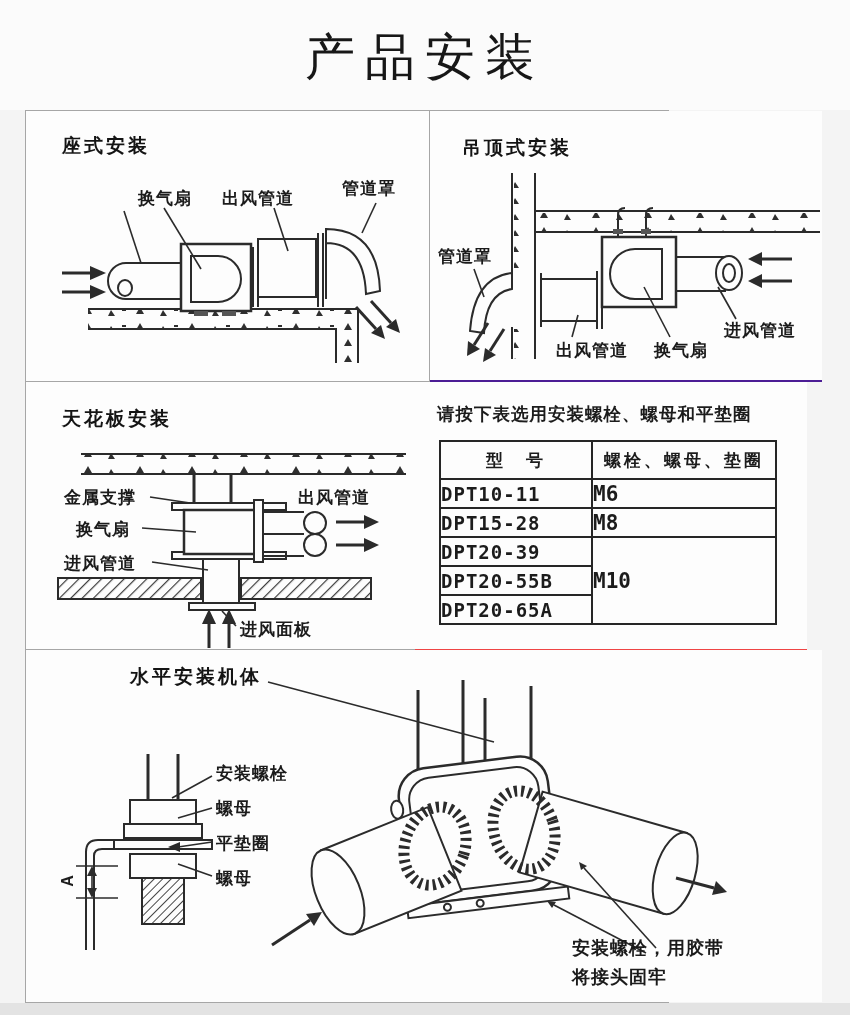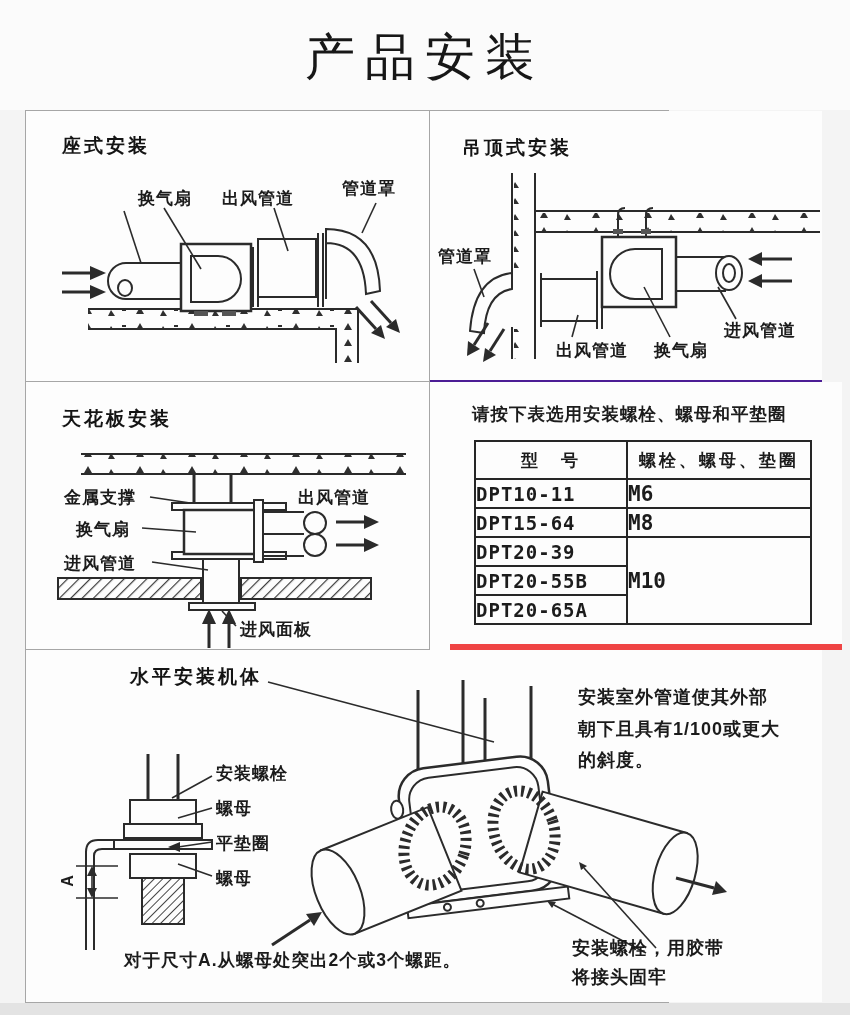--- a/index.html
+++ b/index.html
@@ -7,21 +7,21 @@
        font-family:"Liberation Sans","DejaVu Sans",sans-serif;color:#1c1c1c;overflow:hidden;}
   .header-band{position:absolute;left:0;top:0;width:850px;height:110px;background:#fbfbfb;}
   .page-title{position:absolute;left:0;top:24px;width:850px;text-align:center;
               font-size:50px;font-weight:500;letter-spacing:10px;color:#171717;}
   .grid{position:absolute;left:25px;top:110px;width:644px;height:893px;background:#fdfdfd;
         border:1px solid #a6a6a6;box-sizing:border-box;}
   .panel{position:absolute;background:#fdfdfd;box-sizing:border-box;}
   .p1{left:0;top:0;width:404px;height:271px;border-right:1px solid #a6a6a6;border-bottom:1px solid #a6a6a6;}
   .p2{left:404px;top:0;width:392px;height:271px;border-bottom:2px solid #4c1d95;}
   .p3{left:0;top:271px;width:404px;height:268px;border-right:1px solid #a6a6a6;border-bottom:1px solid #a6a6a6;}
-  .p4{left:424px;top:271px;width:392px;height:268px;border-bottom:6px solid #ef4444;}
+  .p4{left:389px;top:271px;width:392px;height:268px;border-bottom:1px solid #ef4444;}
   .p5{left:0;top:539px;width:796px;height:352px;}
   .diag{position:absolute;left:0;top:0;}
   .ptitle{position:absolute;font-size:19px;font-weight:700;letter-spacing:3px;color:#141414;white-space:nowrap;}
   .lbl{position:absolute;font-size:17px;font-weight:600;color:#1b1b1b;white-space:nowrap;letter-spacing:1px;}
   .note{position:absolute;font-size:18px;font-weight:600;color:#1b1b1b;white-space:nowrap;letter-spacing:1px;}
   .note .ln{line-height:1.75;}
   .dimA{position:absolute;font-size:16px;font-weight:700;transform:rotate(-90deg);}
   .tbl-head{position:absolute;left:22px;top:20px;font-size:17.5px;font-weight:700;letter-spacing:1px;white-space:nowrap;}
   table.spec{position:absolute;left:24px;top:58px;border-collapse:collapse;background:#fdfdfd;}
   table.spec th,table.spec td{border:2px solid #262626;vertical-align:middle;padding:0;}
@@ -235,21 +235,21 @@
       <tbody>
           <tr>
         <th>型　号</th>
         <th>螺栓、螺母、垫圈</th>
       </tr>
       <tr>
         <td class="model">DPT10-11</td>
         <td class="size">M6</td>
       </tr>
       <tr>
-        <td class="model">DPT15-64</td>
+        <td class="model">DPT15-28</td>
         <td class="size">M8</td>
       </tr>
       <tr>
         <td class="model">DPT20-39</td>
         <td class="size" rowspan="3">M10</td>
       </tr>
       <tr>
         <td class="model">DPT20-55B</td>
       </tr>
       <tr>
@@ -339,31 +339,25 @@
             <line x1="186" y1="126" x2="146" y2="148"></line>
             <line x1="186" y1="158" x2="152" y2="168"></line>
             <line x1="186" y1="192" x2="152" y2="197"></line>
             <polygon points="142,197 154,192 154,202" fill="#2b2b2b" stroke="none"></polygon>
             <line x1="186" y1="226" x2="152" y2="214"></line>
           </g>
         </g>
       </g>
     </svg>
     <div class="ptitle" style="left:104px;top:14px">水平安装机体</div>
-    <div class="note" style="left:552px;top:32px">
-      <div class="ln">安装室外管道使其外部</div>
-      <div class="ln">朝下且具有1/100或更大</div>
-      <div class="ln">的斜度。</div>
-    </div>
     <div class="lbl" style="left:190px;top:112px">安装螺栓</div>
     <div class="lbl" style="left:190px;top:147px">螺母</div>
     <div class="lbl" style="left:190px;top:182px">平垫圈</div>
     <div class="lbl" style="left:190px;top:217px">螺母</div>
     <div class="dimA" style="left:36px;top:222px">A</div>
-    <div class="note" style="left:98px;top:298px;font-size:17.5px">对于尺寸A.从螺母处突出2个或3个螺距。</div>
     <div class="note" style="left:546px;top:284px">
       <div style="line-height:1.6">安装螺栓，用胶带</div>
       <div style="line-height:1.6">将接头固牢</div>
     </div>
   </div>
 </div>
 
 <div class="bottom-strip"></div>
 
 </body></html>

